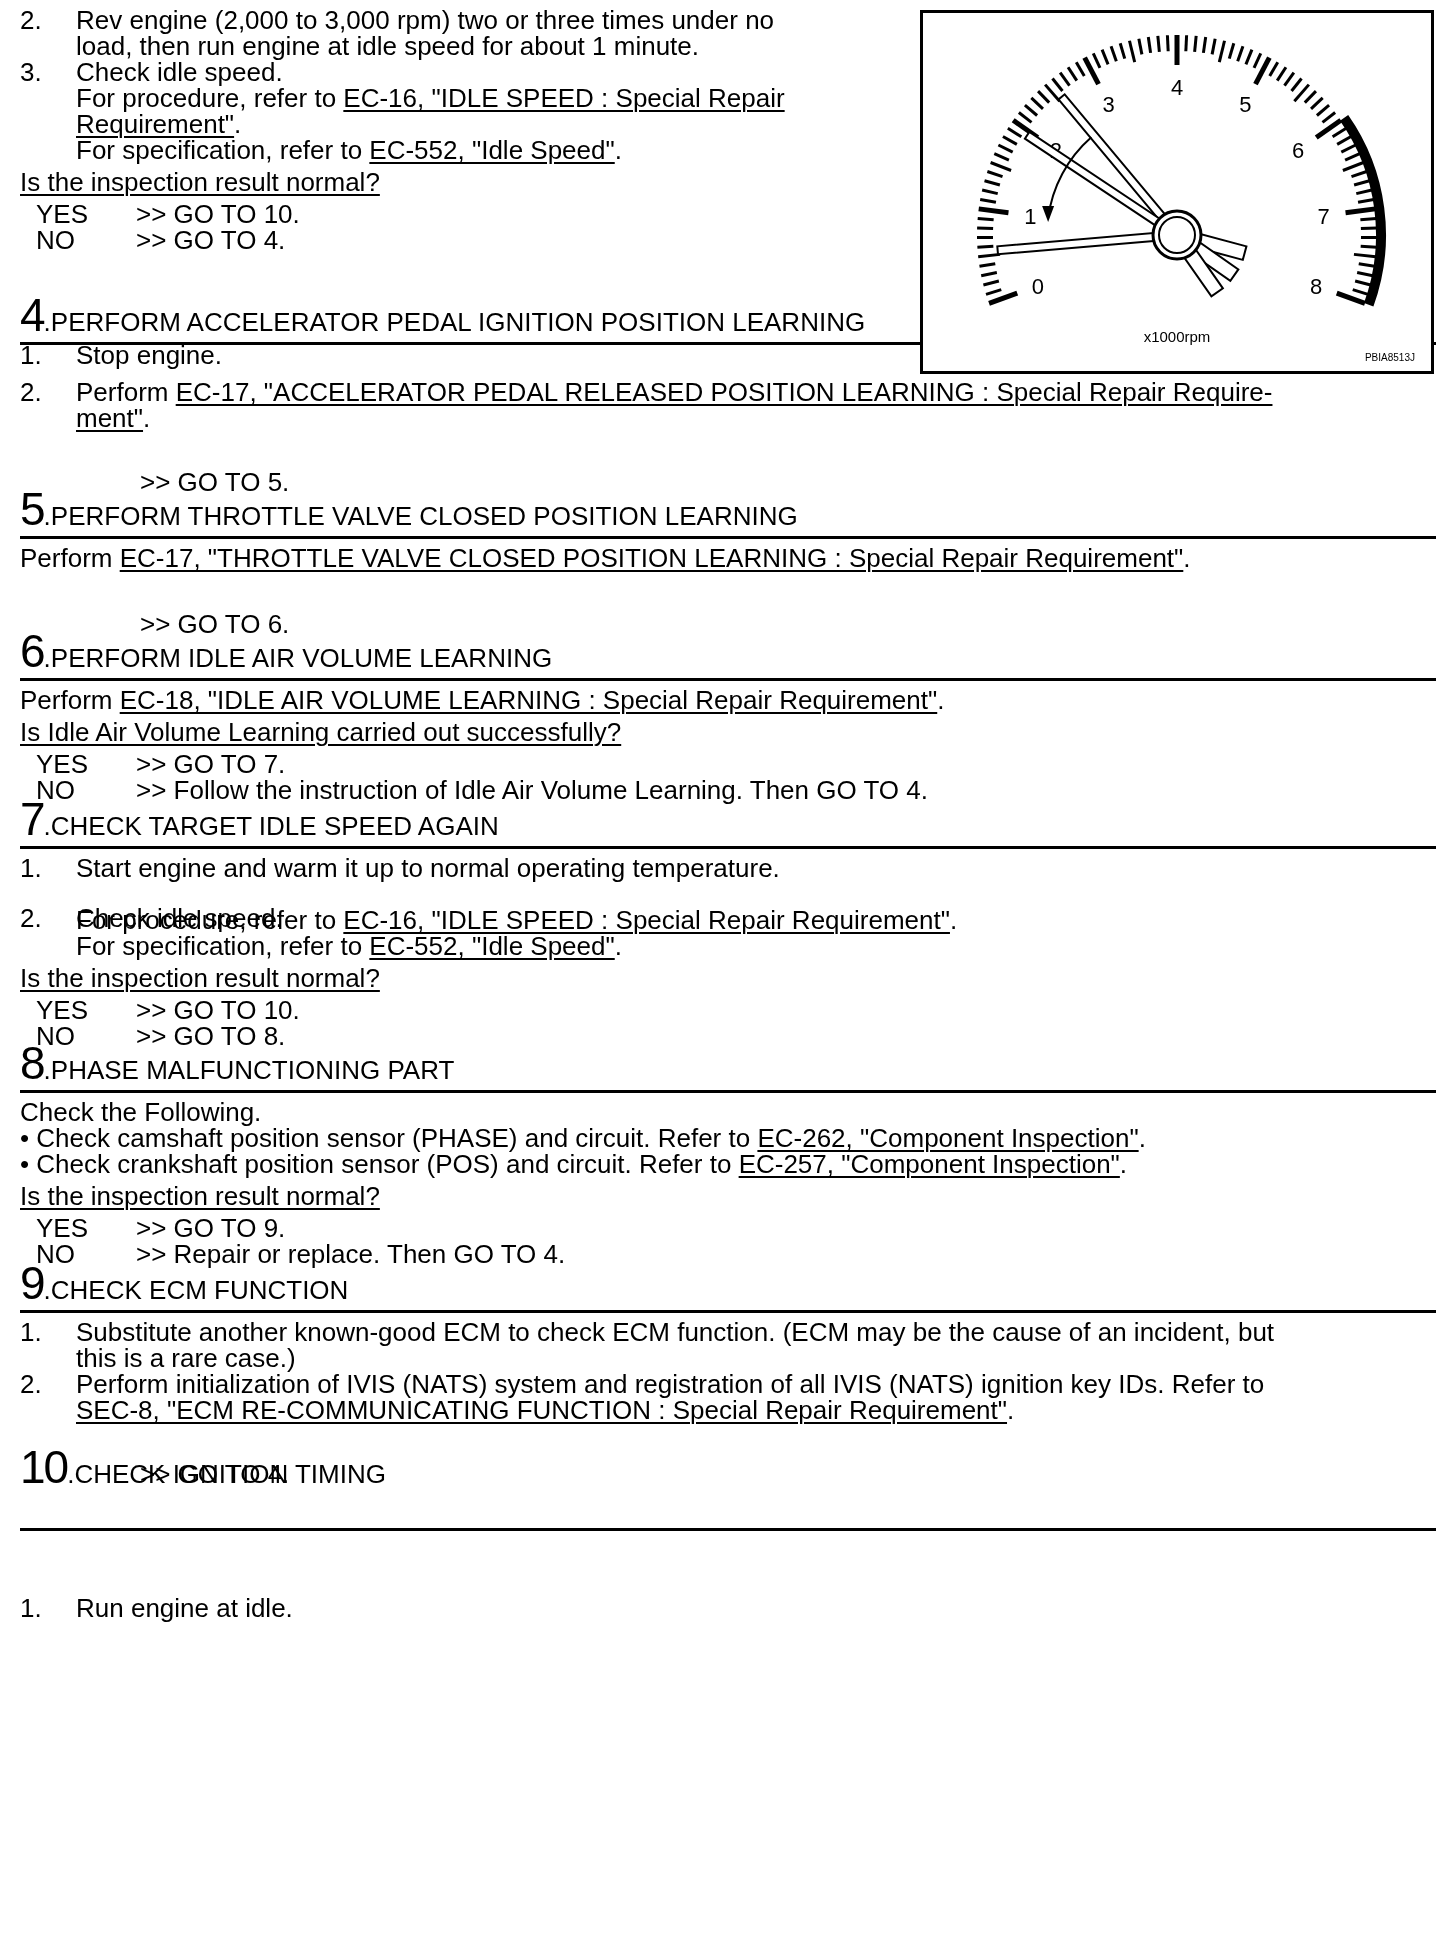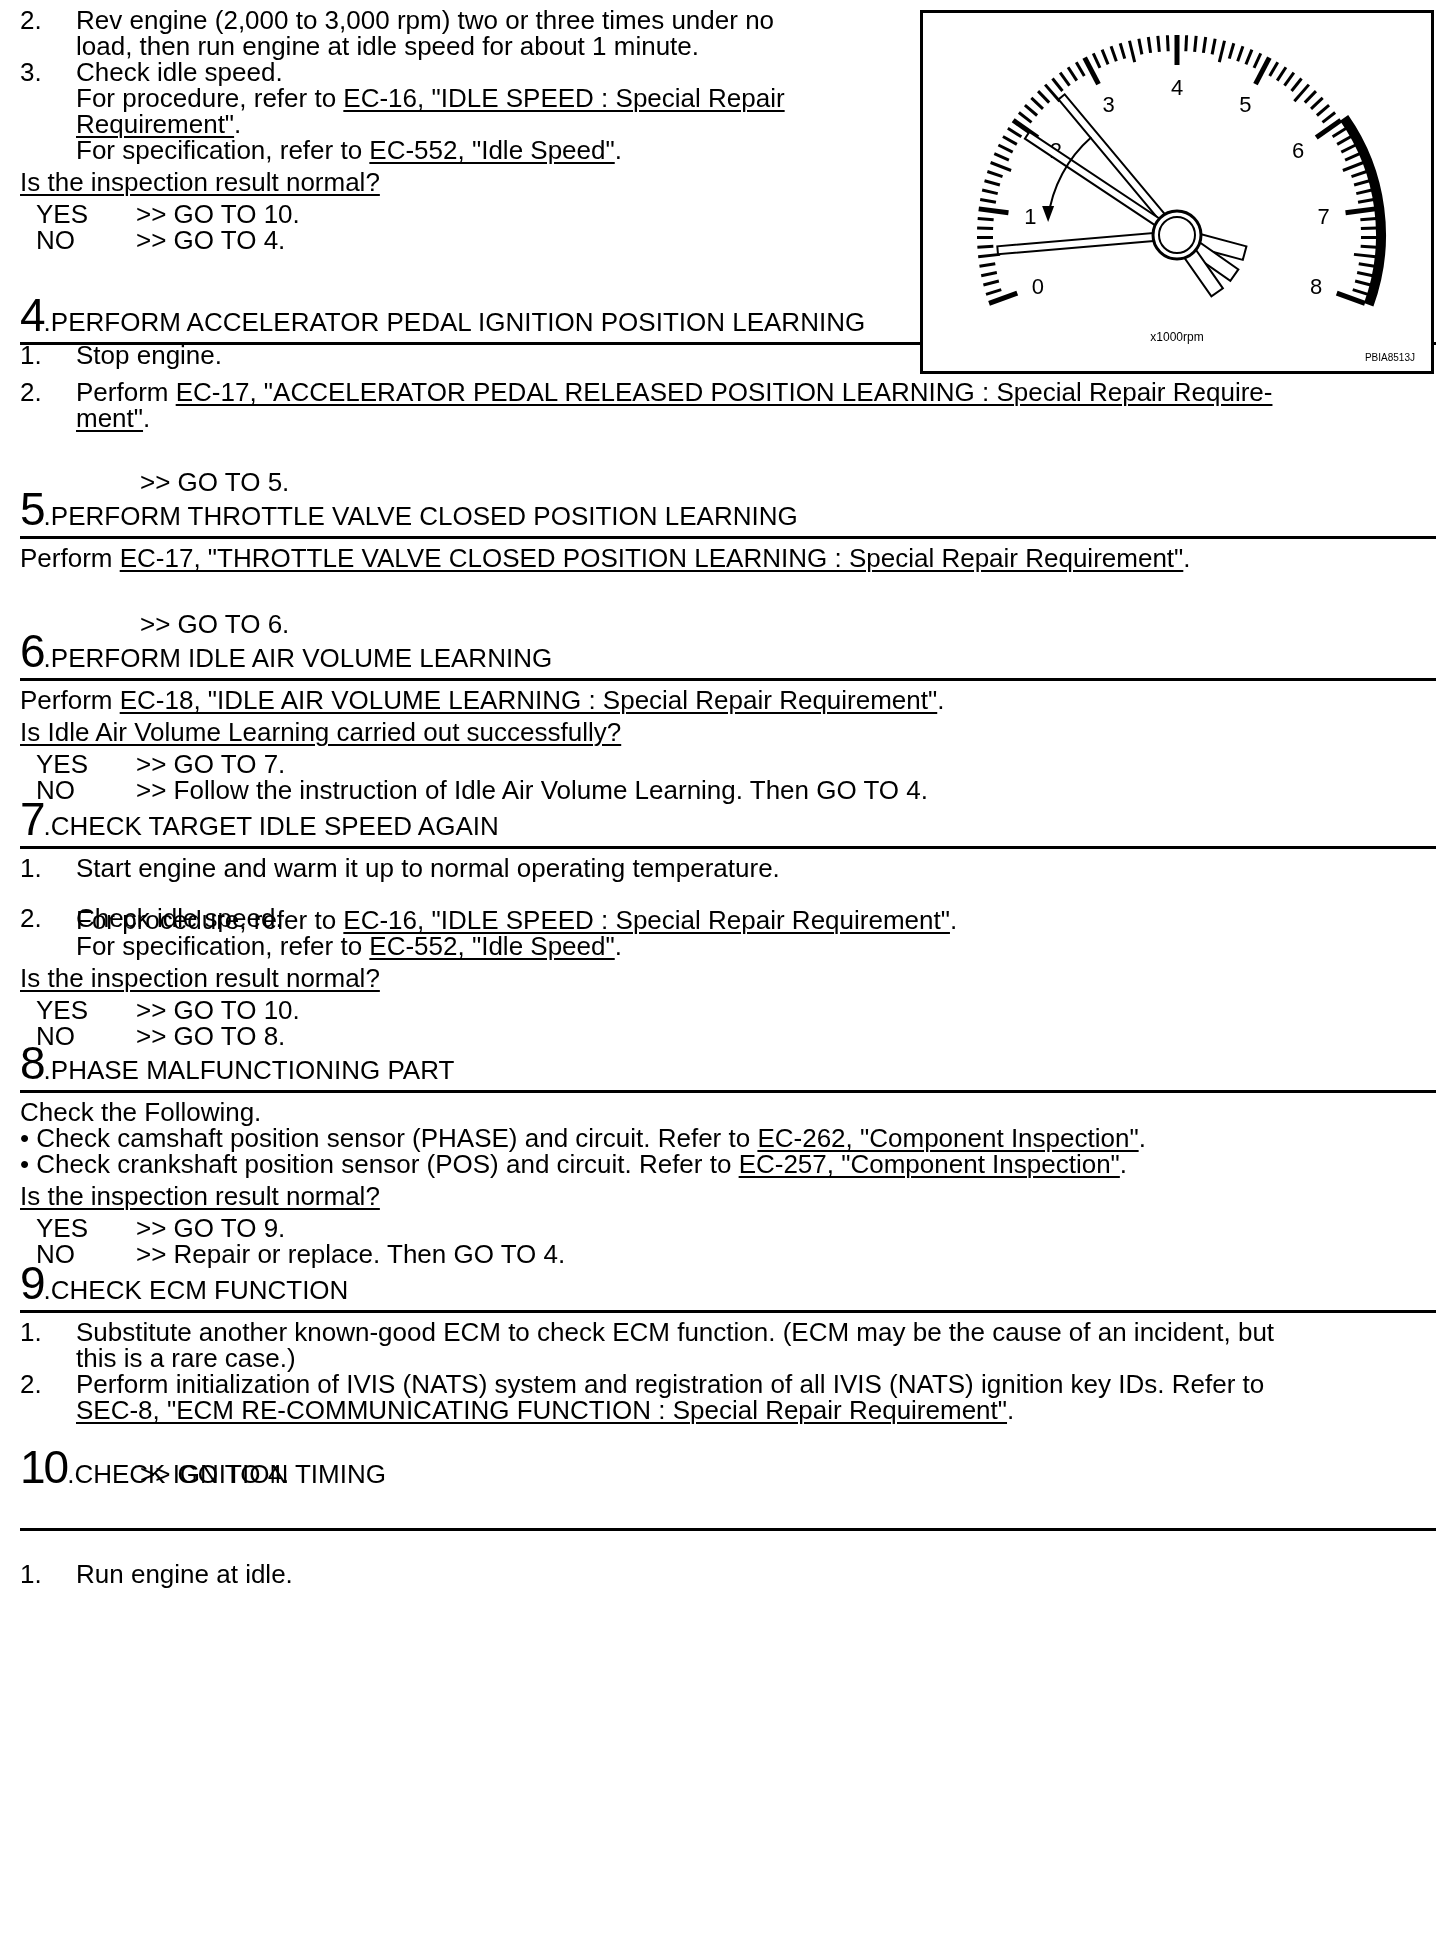--- a/index.html
+++ b/index.html
@@ -150,21 +150,21 @@
   </div>
   <div class="abs line indent" style="top:1394px;">
     <span class="link">SEC-8, "ECM RE-COMMUNICATING FUNCTION : Special Repair Requirement"</span><span>.</span>
   </div>
   <div class="abs line goto" style="top:1458px;">&gt;&gt; GO TO 4.</div>
 
   <div class="abs step-head" style="top:1444px;">
     <span class="sn">10</span><span class="st">.CHECK IGNITION TIMING</span>
   </div>
   <div class="rule" style="top:1528px;"></div>
-  <div class="abs line" style="top:1558px;">
+  <div class="abs line" style="top:1592px;">
     <span class="num">1.</span><span>Run engine at idle.</span>
   </div>
 </div>
 
 <div class="figure">
   <svg id="tach" width="508" height="358" viewBox="0 0 508 358">
       <path d="M421.1070170349543 104.99040698438661 A 204 204 0 0 1 445.6972946403253 291.7721092384364" fill="none" stroke="#000" stroke-width="10"></path>
       <line x1="66.06147584281831" y1="290.40402866513375" x2="94.25225446639556" y2="280.14342436536367" stroke="#000" stroke-width="5"></line>
       <line x1="62.9960111085627" y1="281.30831499511424" x2="78.27633021987768" y2="276.5636497955051" stroke="#000" stroke-width="3"></line>
       <line x1="60.37047192437845" y1="272.07600081088833" x2="75.86083417042818" y2="268.06992074601726" stroke="#000" stroke-width="3"></line>
@@ -259,15 +259,15 @@
       <polygon points="251.7849802919826,225.33071879525946 101.90263450530733,125.65483193447697 106.33267392134212,118.99339434395809 256.2150197080174,218.66928120474054" fill="#fff" stroke="#000" stroke-width="2"></polygon>
       <polygon points="254.33992870948975,225.9855298860333 74.99108383799121,241.2823218130728 74.31122641901167,233.3112620410062 253.66007129051025,218.0144701139667" fill="#fff" stroke="#000" stroke-width="2"></polygon>
       <polygon points="255.81173331571765,215.2385192159765 323.4265411559524,233.35585237315297 319.80307452451717,246.87881394119995 252.18826668428235,228.7614807840235" fill="#fff" stroke="#000" stroke-width="2"></polygon>
       <polygon points="258.0150350544573,216.26593568997706 315.35567815468676,256.4162862345503 307.3256080457721,267.8844148545961 249.98496494554269,227.73406431002294" fill="#fff" stroke="#000" stroke-width="2"></polygon>
       <polygon points="259.7340643100229,217.98496494554269 299.8844148545962,275.3256080457721 288.41628623455034,283.35567815468676 248.26593568997706,226.01503505445731" fill="#fff" stroke="#000" stroke-width="2"></polygon>
       <circle cx="254" cy="222" r="24" fill="#fff" stroke="#000" stroke-width="3"></circle>
       <circle cx="254" cy="222" r="18" fill="#fff" stroke="#000" stroke-width="2"></circle>
       <path d="M168.28504403699105 124.26082502773293 A 130 130 0 0 0 125.11216802140464 205.0315950113933" fill="none" stroke="#000" stroke-width="2"></path>
       <polygon points="119.11216802140464,193.0315950113933 131.11216802140464,193.0315950113933 125.11216802140464,209.0315950113933" fill="#000"></polygon>
     </svg>
-  <div class="abs" style="left:0;width:100%;top:316px;text-align:center;font-size:12px;line-height:16px;">x1000rpm</div>
+  <div class="abs" style="left:0;width:100%;top:316px;text-align:center;font-size:15px;line-height:16px;">x1000rpm</div>
   <div class="fig-id">PBIA8513J</div>
 </div>
 
 </body></html>

